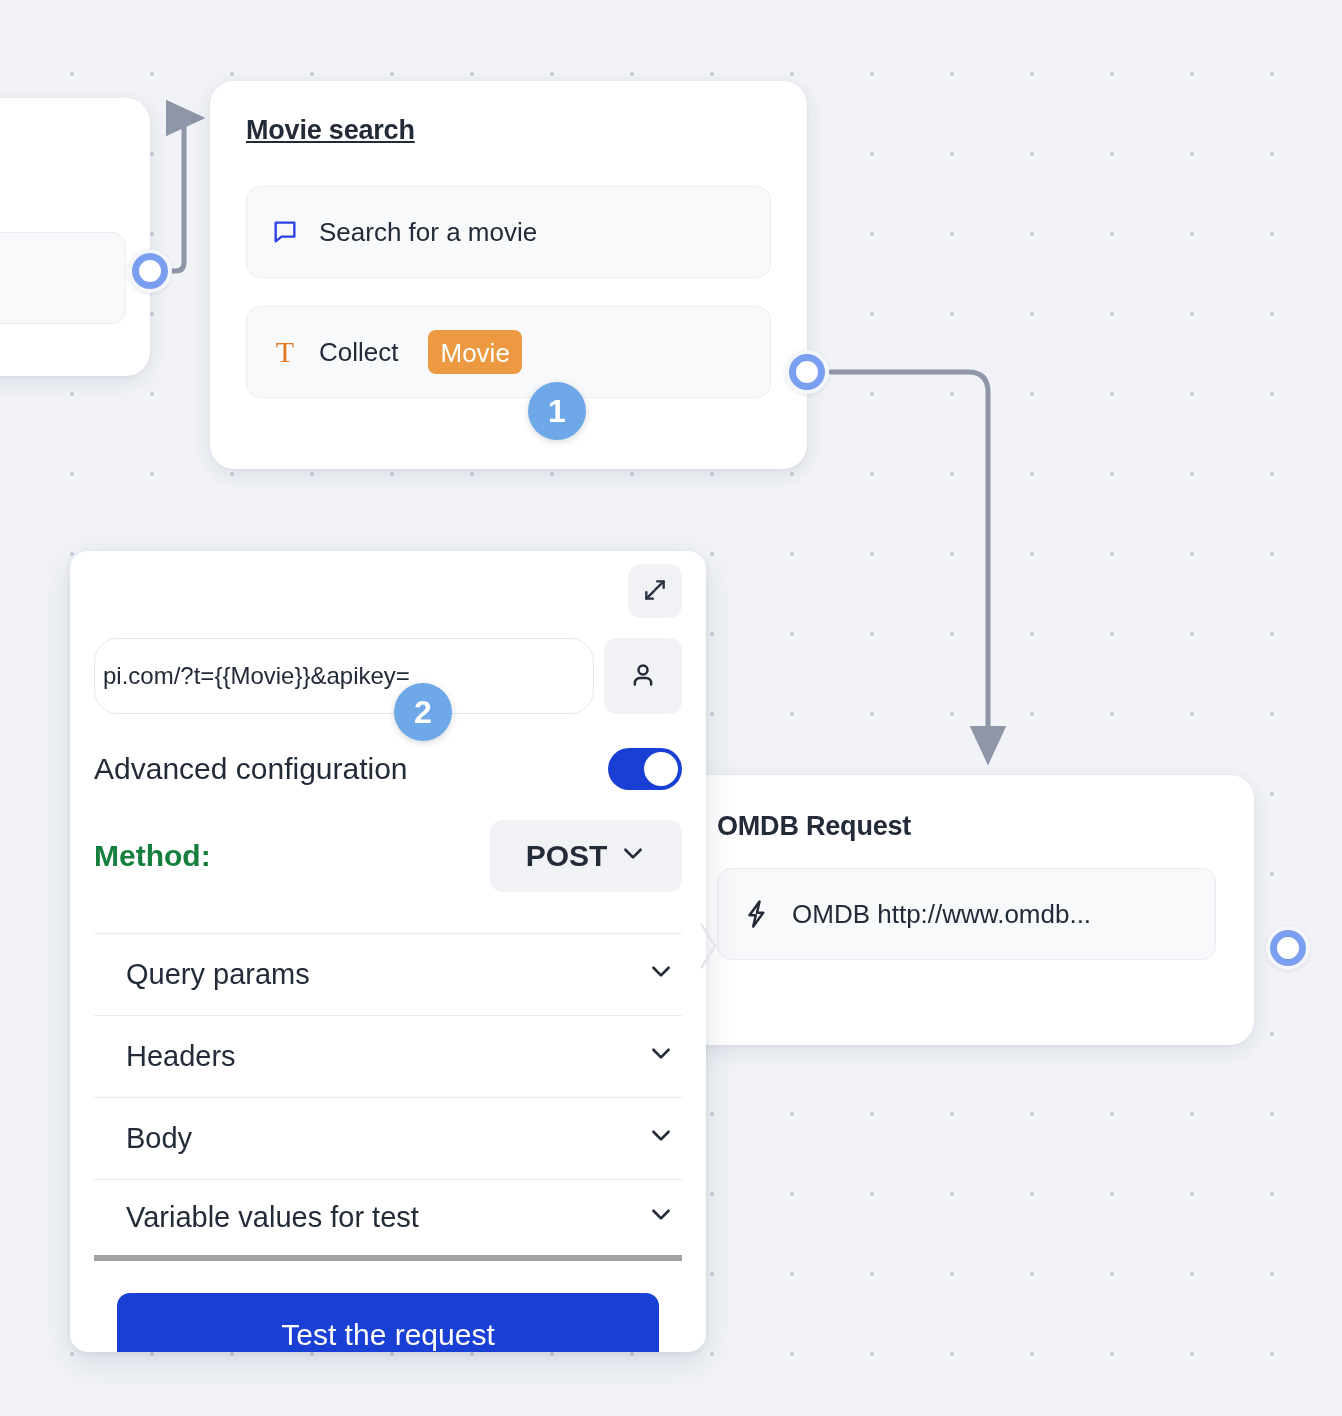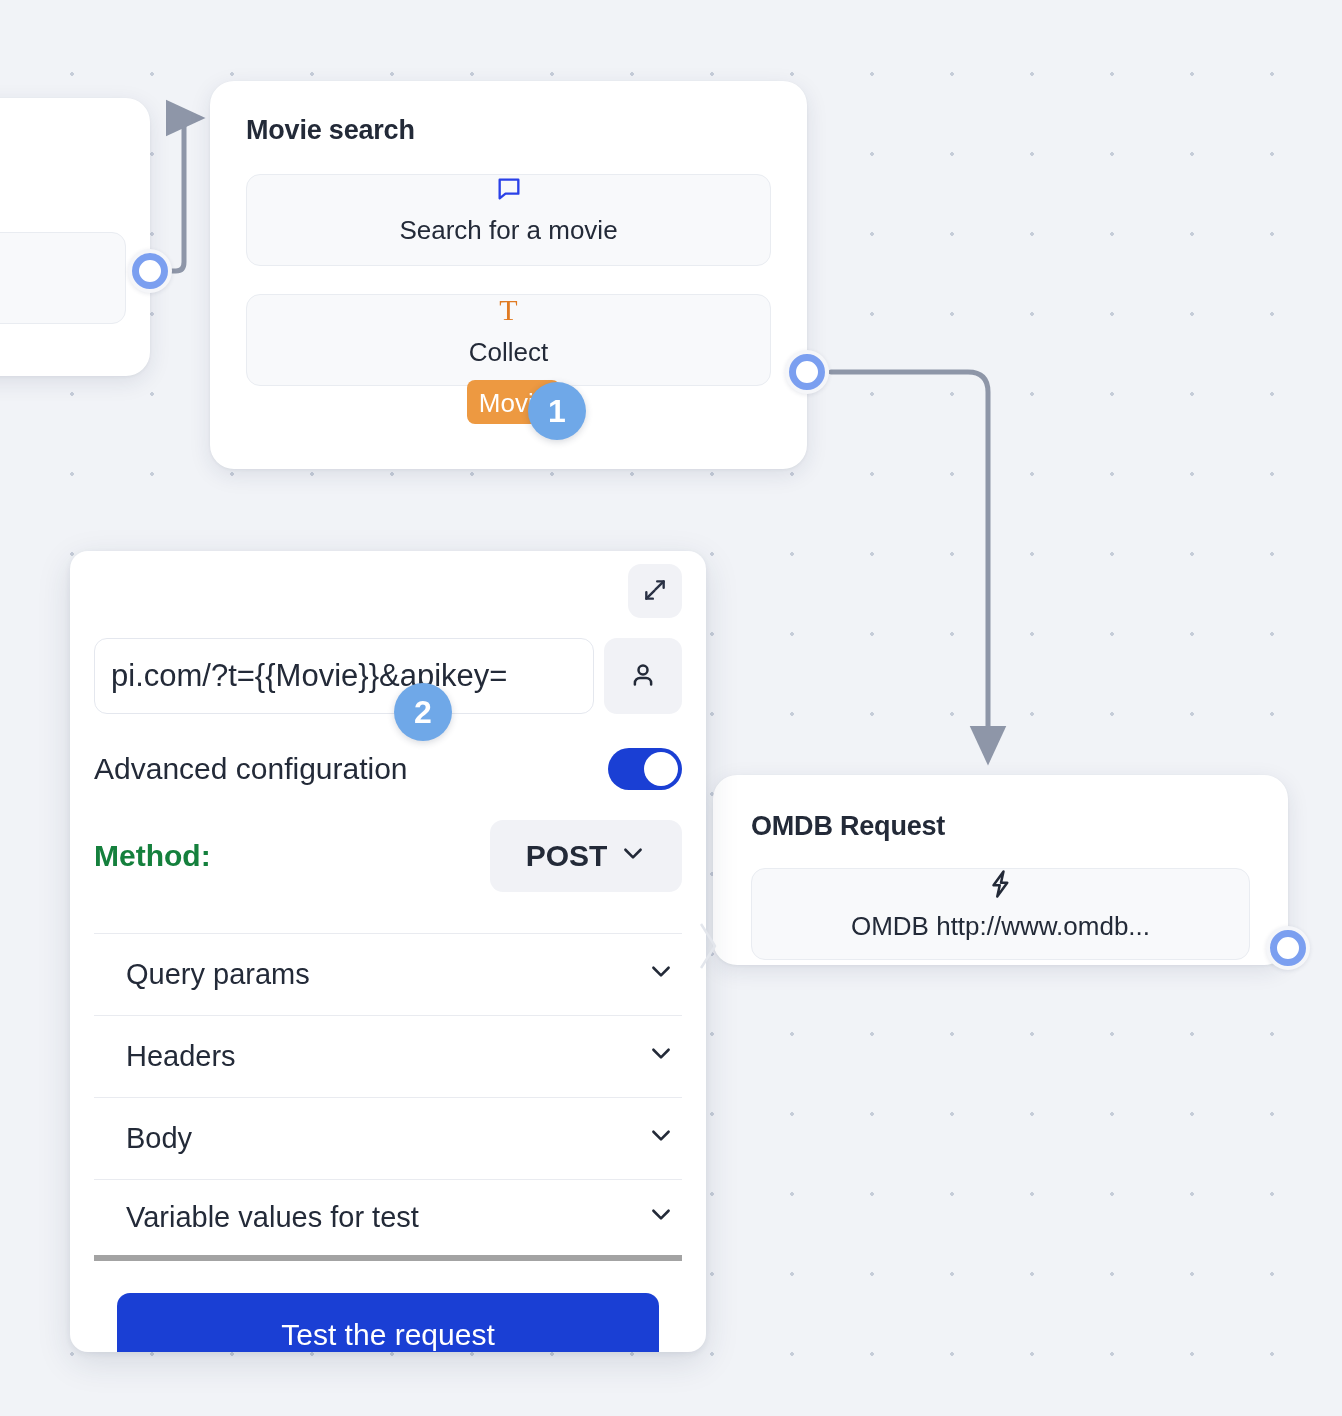--- a/index.html
+++ b/index.html
@@ -25,29 +25,28 @@
   }
   .node-title {
     font-size: 27px;
     font-weight: 700;
     color: #232a38;
     letter-spacing: -0.2px;
   }
   .node-row {
     display: flex;
     align-items: center;
-    gap: 12px;
+    gap: 20px;
     background: #f8f9fb;
     border: 1px solid #e9ecf1;
     border-radius: 14px;
     height: 92px;
     padding: 0 24px;
     font-size: 26px;
     color: #232a38;
-    flex-direction: column;
   }
 
   
   #card-trigger {
     left: -150px;
     top: 98px;
     width: 300px;
     height: 278px;
     border-radius: 24px;
   }
@@ -60,21 +59,21 @@
   }
 
   
   #card-movie-search {
     left: 210px;
     top: 81px;
     width: 597px;
     height: 388px;
     padding: 34px 36px;
   }
-  #card-movie-search .node-title { margin-bottom: 28px; }
+  #card-movie-search .node-title { margin-bottom: 40px; text-decoration: underline; }
   #card-movie-search .node-row + .node-row { margin-top: 28px; }
 
   .icon-chat { width: 28px; height: 28px; flex: 0 0 auto; }
   .icon-text-t {
     width: 28px; flex: 0 0 auto;
     font-family: "Liberation Serif", serif;
     font-size: 30px; color: #e07b23; text-align: center; line-height: 1;
   }
 
   .var-chip {
@@ -83,24 +82,24 @@
     color: #ffffff;
     border-radius: 8px;
     padding: 9px 12px 6px;
     font-size: 26px;
     line-height: 1.12;
     margin-left: 10px;
   }
 
   
   #card-omdb {
-    left: 713px;
+    left: 679px;
     top: 775px;
     width: 575px;
-    height: 190px;
+    height: 270px;
     padding: 36px 38px;
   }
   #card-omdb .node-title { margin-bottom: 26px; }
   .icon-bolt { width: 30px; height: 30px; flex: 0 0 auto; }
 
   
   .port {
     position: absolute;
     width: 44px; height: 44px;
     border-radius: 50%;
@@ -143,26 +142,26 @@
     border-radius: 13px;
     display: flex; align-items: center; justify-content: center;
     cursor: pointer;
   }
 
   .url-row { display: flex; gap: 10px; margin-top: 20px; }
   .url-input {
     flex: 1;
     height: 76px;
     border: 1px solid #e4e7ee;
-    border-radius: 13px;
+    border-radius: 24px;
     background: #ffffff;
     font-family: "Liberation Sans", sans-serif;
-    font-size: 31px;
+    font-size: 24px;
     color: #232a38;
-    padding: 0 16px;
+    padding: 0 8px;
     outline: none;
     min-width: 0;
   }
   .url-affordance {
     width: 78px; height: 76px;
     background: #f1f2f6;
     border: none;
     border-radius: 13px;
     display: flex; align-items: center; justify-content: center;
     cursor: pointer;

